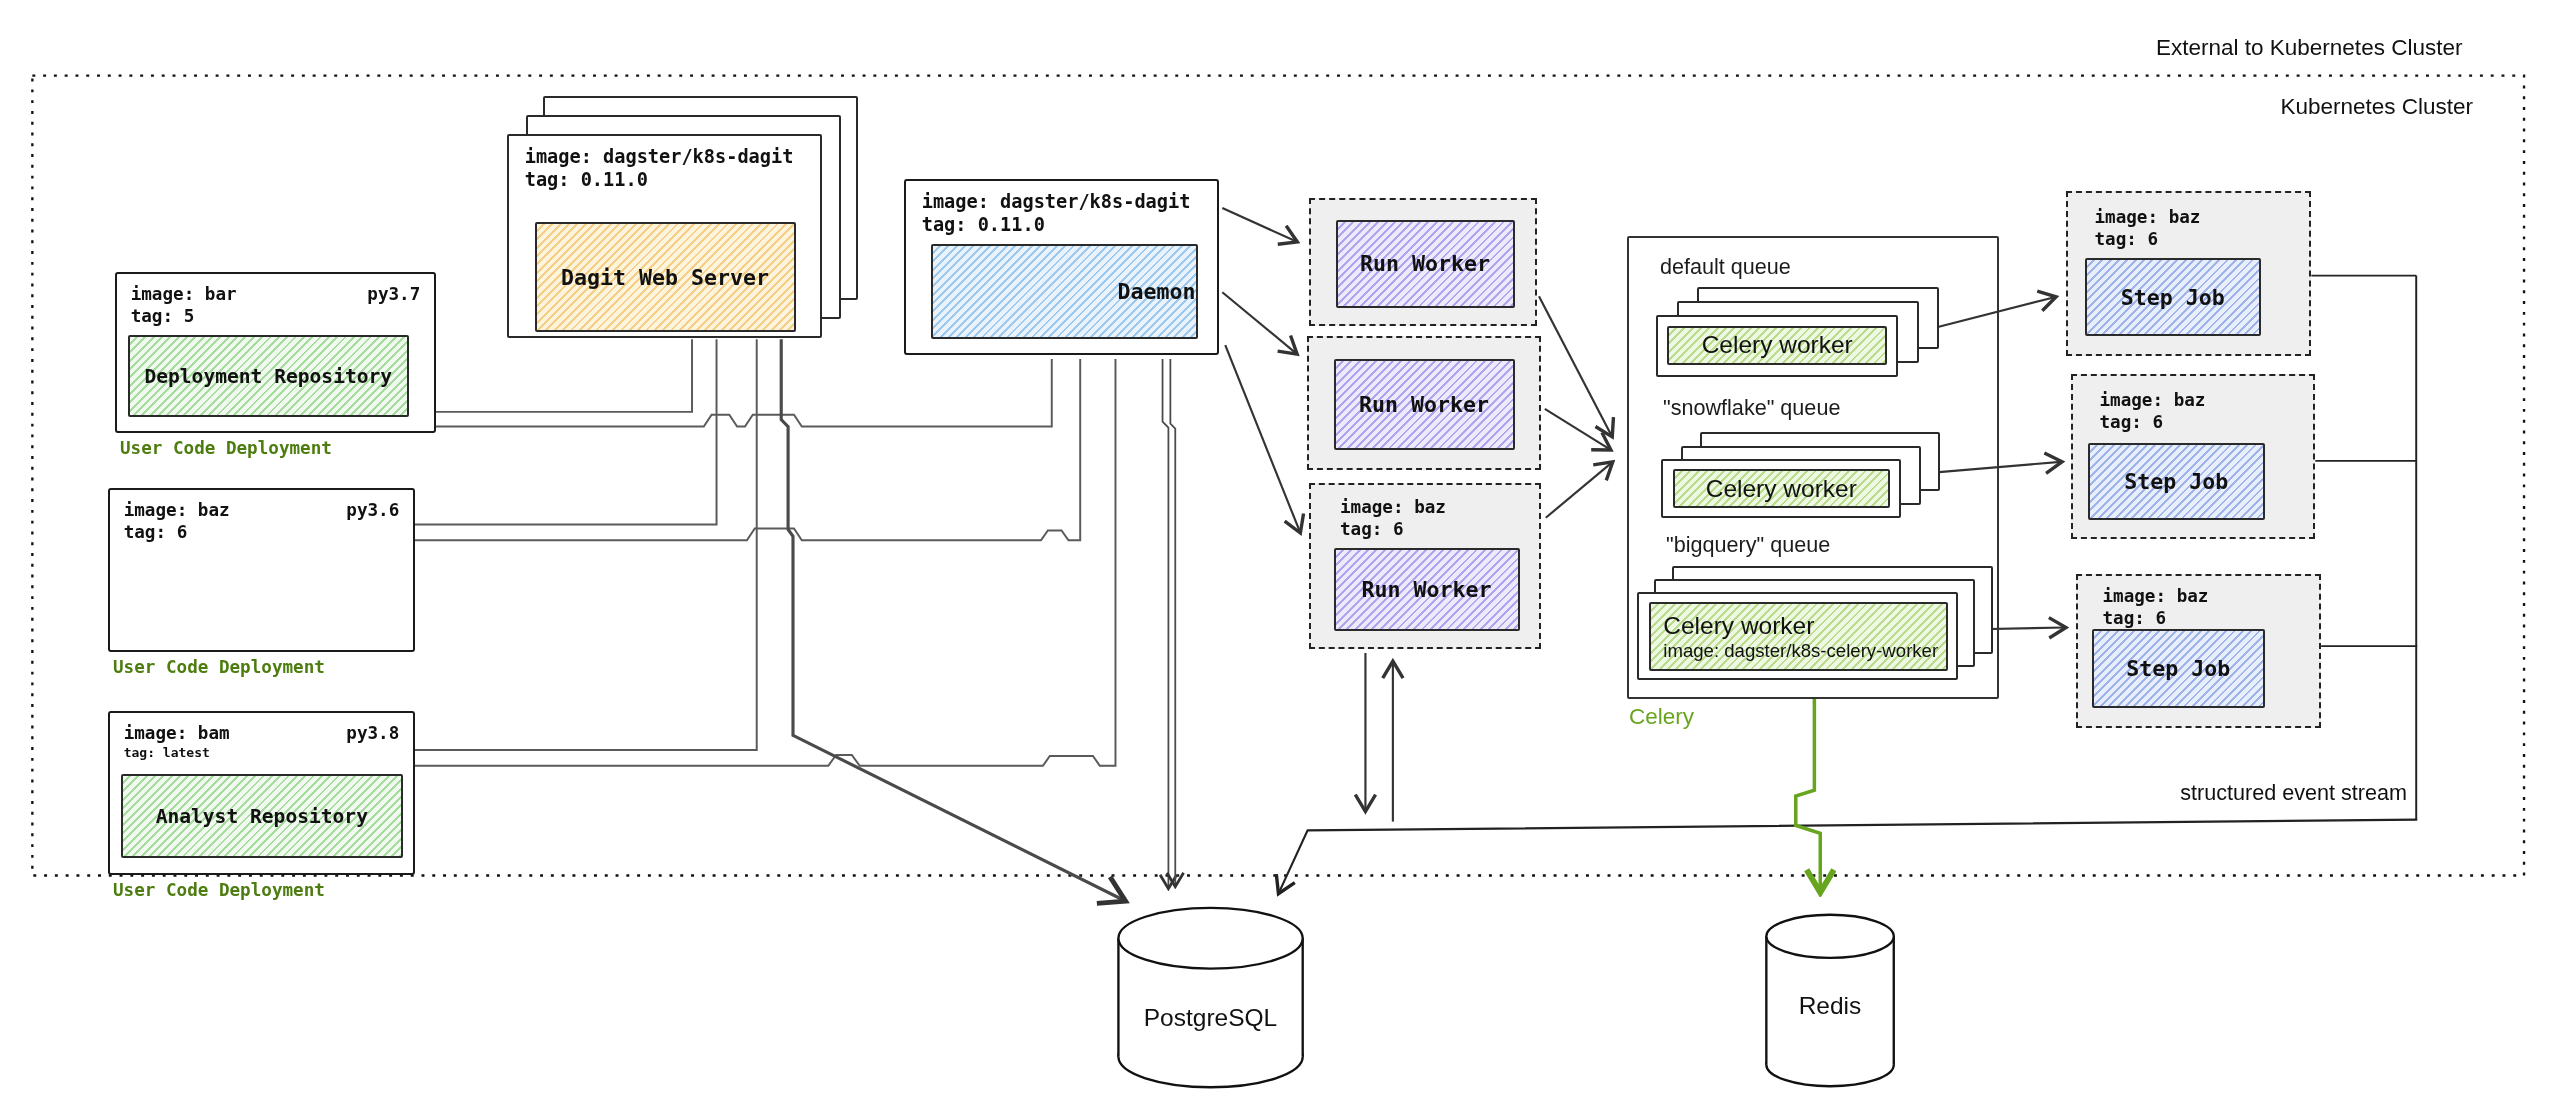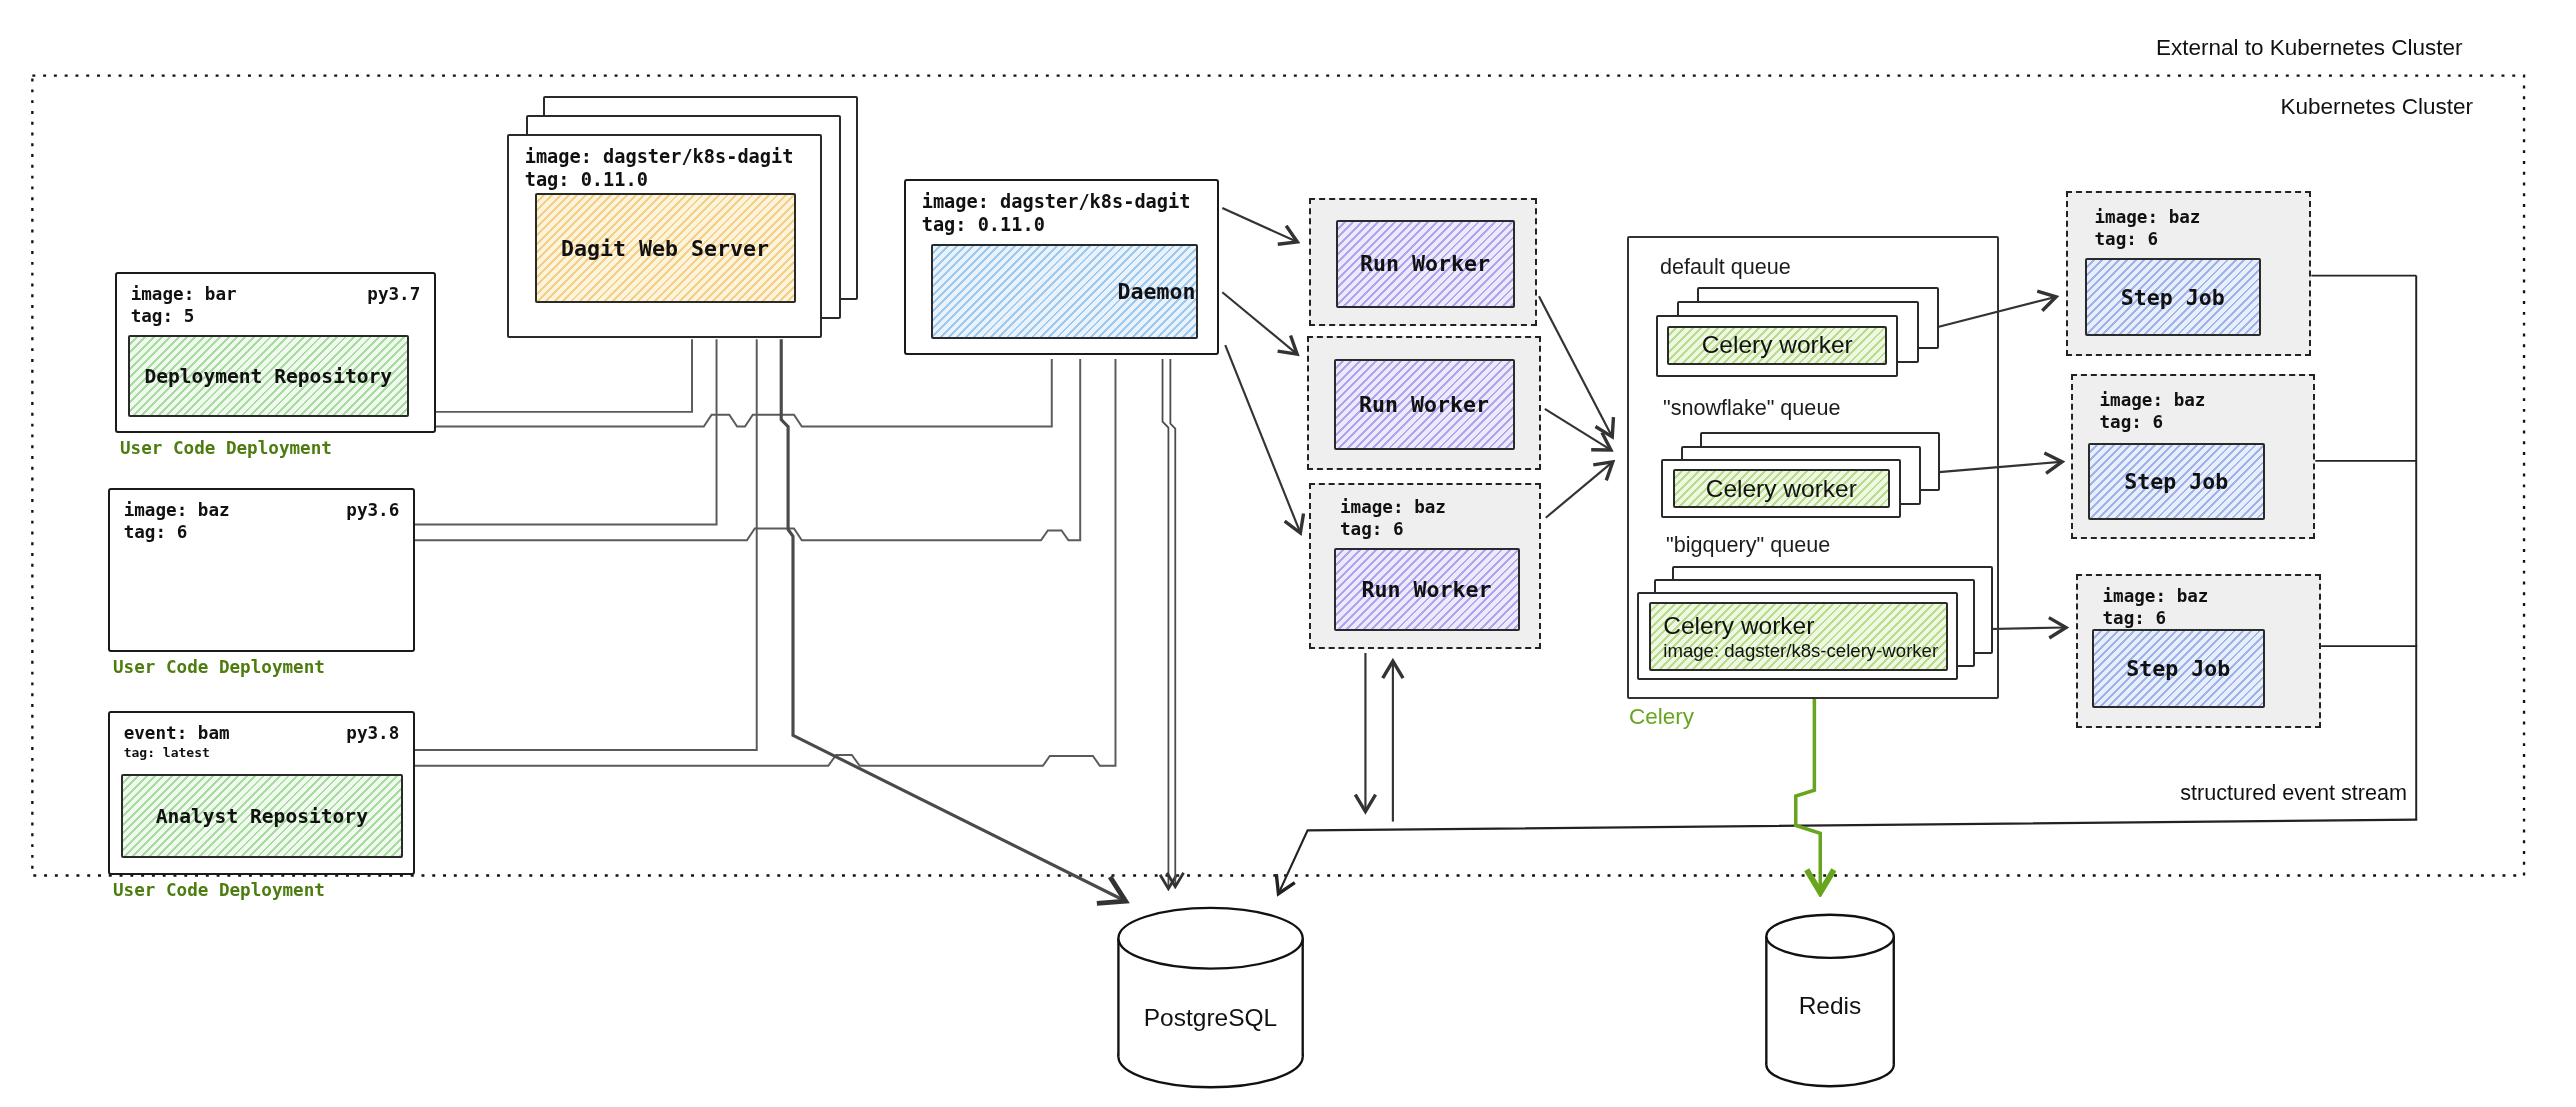--- a/index.html
+++ b/index.html
@@ -125,37 +125,37 @@
     <div class="metarow" style="padding:9.8px 13.7px 0 13.7px;font-size:17.6px;">
       <span>image: baz</span>
       <span>py3.6</span>
     </div>
     <div style="padding:2px 13.7px 0 13.7px;font-size:17.6px;font-weight:700;">tag: 6</div>
   </div>
   <div class="caption" style="left:113px;top:657px;">User Code Deployment</div>
 
   <div class="card mono" style="left:108px;top:711px;width:307px;height:164px;">
     <div class="metarow" style="padding:9.8px 13.7px 0 13.7px;font-size:17.6px;">
-      <span>event: bam</span>
+      <span>image: bam</span>
       <span>py3.8</span>
     </div>
     <div style="padding:2px 13.7px 0 13.7px;font-size:13px;font-weight:700;">tag: latest</div>
     <div class="inner hatch-green" style="left:10.8px;top:61px;width:282px;height:84px;">
       <span class="boxlabel" style="font-size:19.6px;">Analyst Repository</span>
     </div>
   </div>
   <div class="caption" style="left:113px;top:880px;">User Code Deployment</div>
 
   <div class="abs z2" style="left:507px;top:96px;width:353px;height:245px;">
     <div class="stackback" style="left:36px;top:0;width:315px;height:204px;"></div>
     <div class="stackback" style="left:18.6px;top:18.6px;width:315px;height:204px;"></div>
     <div class="stackback mono" style="left:0;top:38px;width:315px;height:204px;">
       <div style="padding:9.8px 0 0 15.7px;font-size:18.6px;font-weight:700;">image: dagster/k8s-dagit</div>
       <div style="padding:2px 0 0 15.7px;font-size:18.6px;font-weight:700;">tag: 0.11.0</div>
-      <div class="inner hatch-orange" style="left:25.5px;top:57px;width:261px;height:110px;">
+      <div class="inner hatch-orange" style="left:25.5px;top:86px;width:261px;height:110px;">
         <span class="boxlabel">Dagit Web Server</span>
       </div>
     </div>
   </div>
 
   <div class="card mono" style="left:904px;top:179px;width:315px;height:176px;">
     <div style="padding:9.8px 0 0 15.7px;font-size:18.6px;font-weight:700;">image: dagster/k8s-dagit</div>
     <div style="padding:2px 0 0 15.7px;font-size:18.6px;font-weight:700;">tag: 0.11.0</div>
     <div class="inner hatch-blue" style="left:24.5px;top:63px;width:267px;height:95px;justify-content:flex-end;">
       <span class="boxlabel">Daemon</span>

